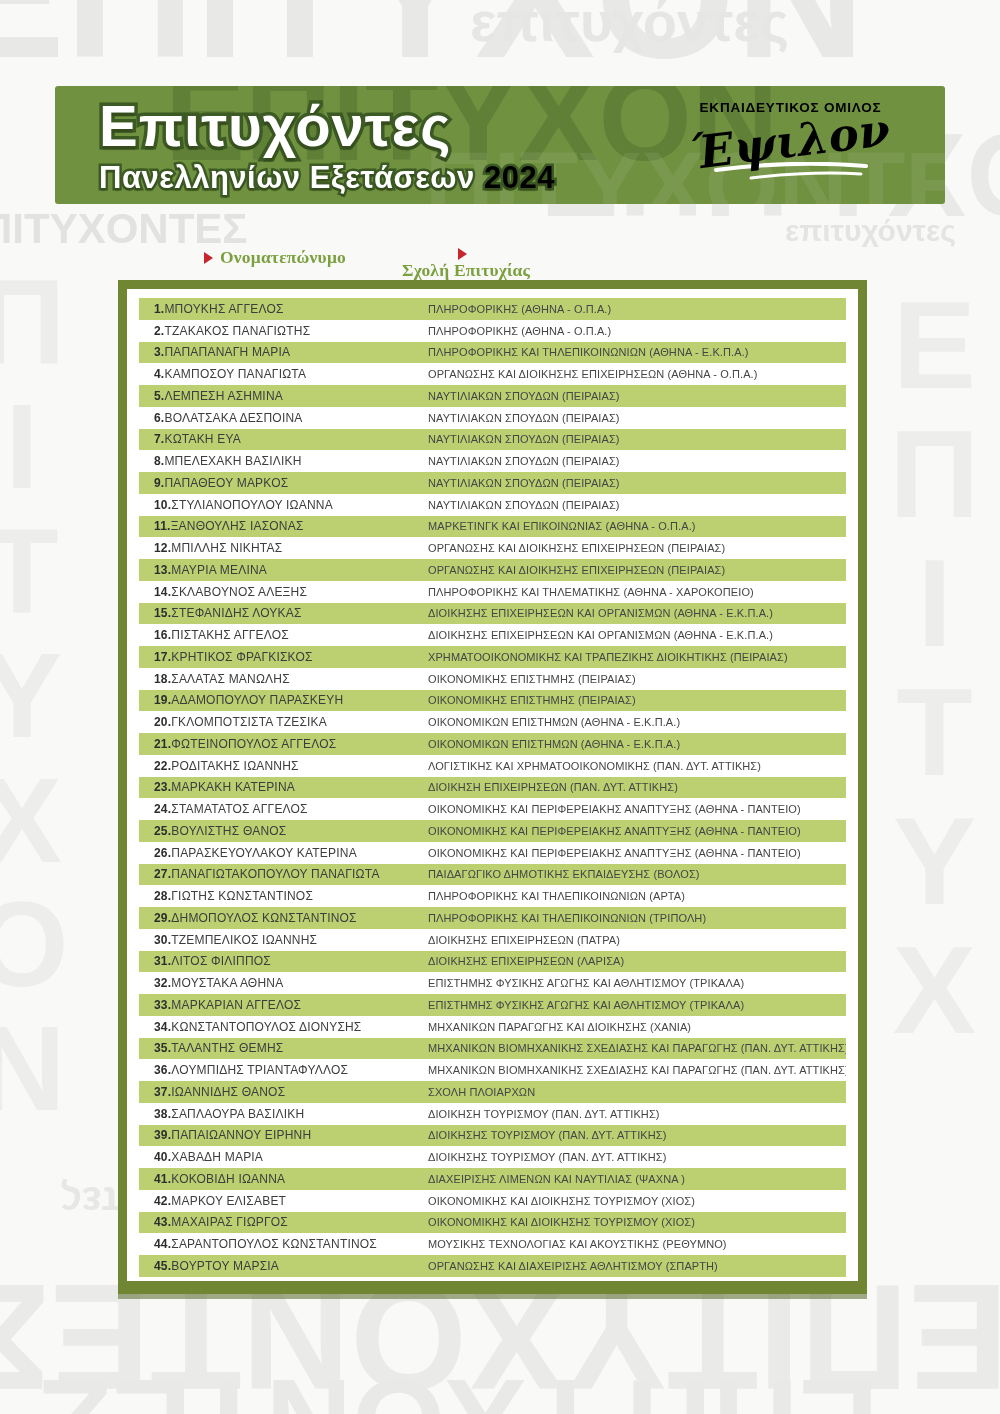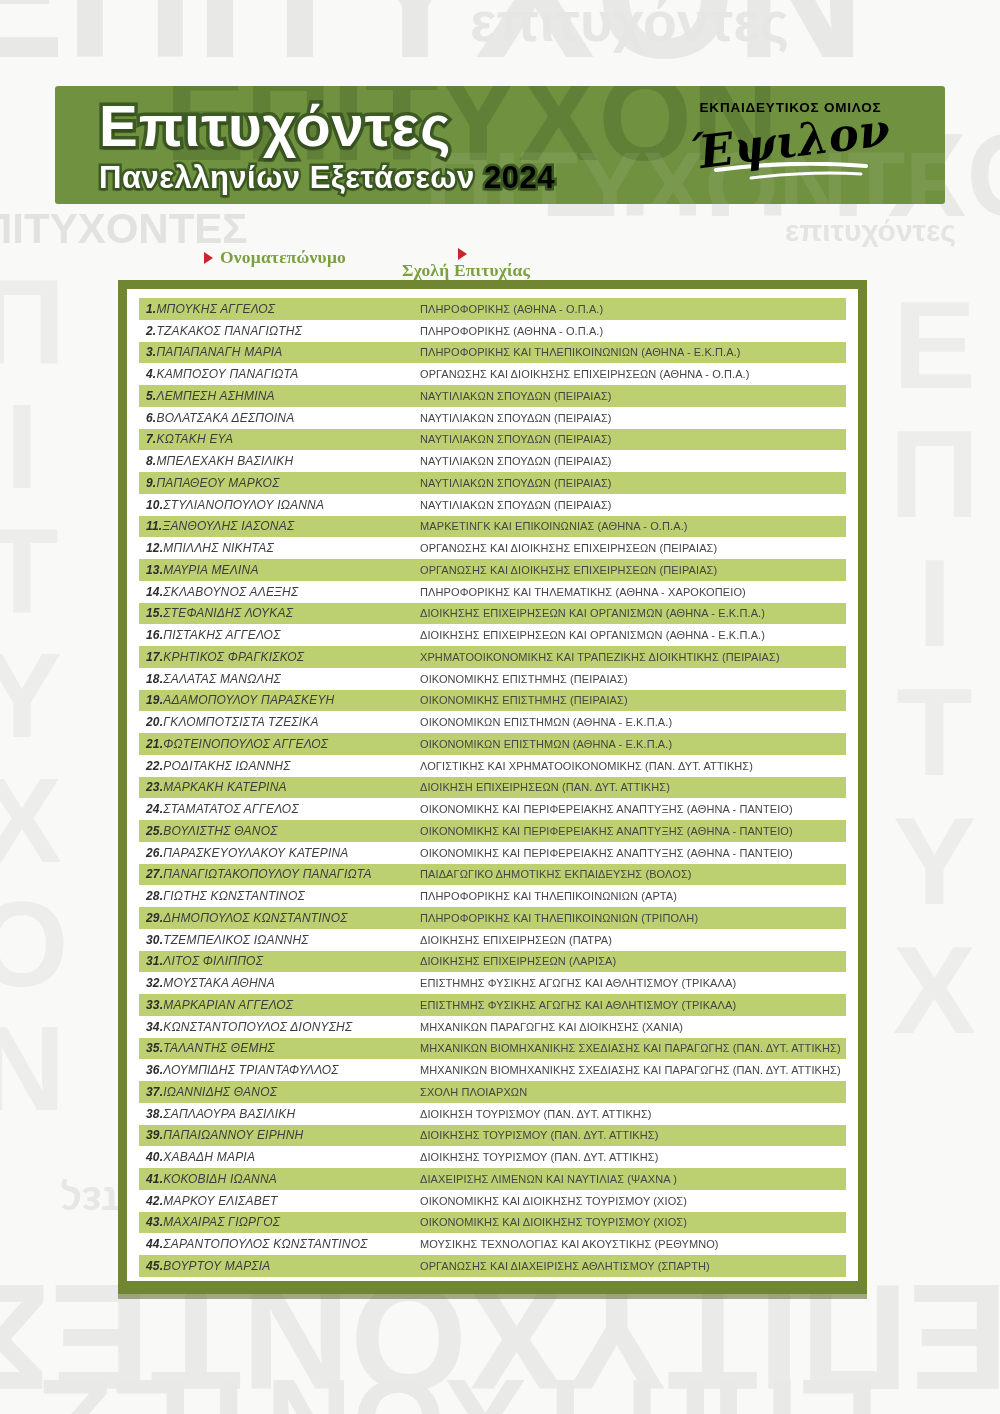--- a/index.html
+++ b/index.html
@@ -37,22 +37,22 @@
   .tri{width:0;height:0;border-left:9px solid #c9252c;border-top:6px solid transparent;
           border-bottom:6px solid transparent;margin-right:7px;margin-top:1px;}
 
   
   .table-frame{position:absolute;left:118px;top:280px;width:749px;height:1014px;z-index:2;
           background:#ffffff;border:9px solid #708633;border-bottom-width:13px;
           box-sizing:border-box;padding:9px 12px 0 12px;
           box-shadow:0 5px 0 rgba(86,104,41,.55);}
   .row{display:flex;align-items:center;height:21.75px;font-size:12px;color:#3d3d3d;}
   .row.green{background:#bcd072;}
-  .name-cell{width:274px;flex:0 0 274px;padding-left:7px;white-space:nowrap;overflow:hidden;
-          letter-spacing:.2px;font-style:italic;}
+  .name-cell{width:274px;flex:0 0 274px;padding-left:15px;white-space:nowrap;overflow:hidden;
+          letter-spacing:.2px;}
   .num{font-weight:800;color:#2d2d2d;}
   .school-cell{flex:1;font-size:11px;color:#454545;white-space:nowrap;overflow:hidden;
           letter-spacing:.1px;}
 </style>
 </head>
 <body>
 
 <div class="page">
 
   <div class="wm-layer">

